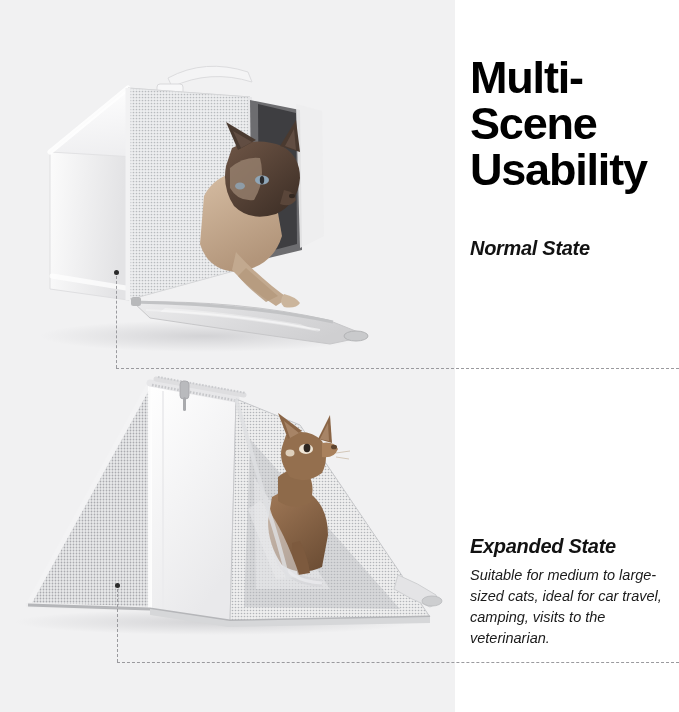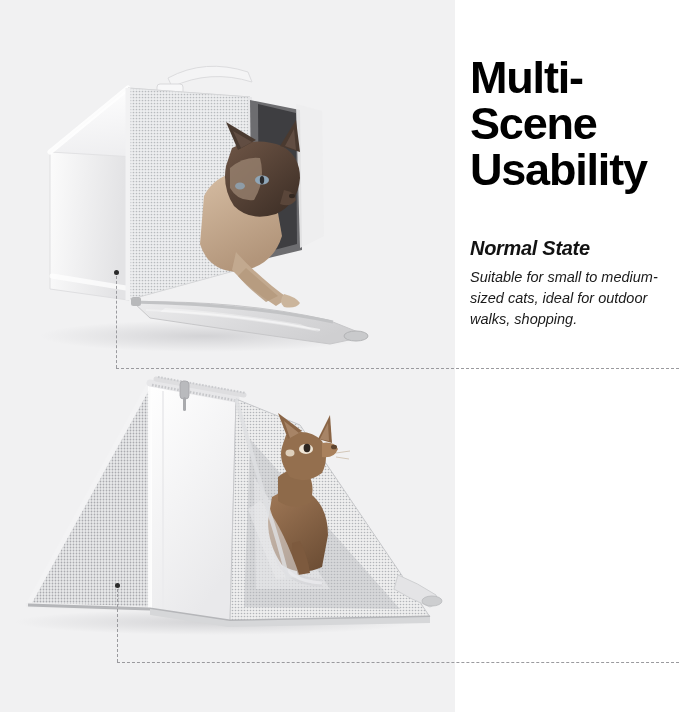--- a/index.html
+++ b/index.html
@@ -307,22 +307,25 @@
       <span class="callout-vline" style="left:117px; top:589px; height:73px;"></span>
     </div>
   </div>
 
   <div class="text-column">
 
     <h1 class="headline">Multi-Scene Usability</h1>
 
     <div class="section" id="section-normal">
       <div class="section-title">Normal State</div>
-      <div class="section-body">Suitable for small to medium-sized cats, ideal for outdoor walks, shopping.</div>
-    </div>
-
+    </div>
+
+    <div class="section" id="section-expanded">
+      <div class="section-title">Expanded State</div>
+      <div class="section-body">Suitable for medium to large-sized cats, ideal for car travel, camping, visits to the veterinarian.</div>
+    </div>
   </div>
 
   <span class="callout-hline" style="left:116px; top:368px; width:563px;"></span>
 
   <span class="callout-hline" style="left:117px; top:662px; width:562px;"></span>
 
 </div>
 
 </body></html>

